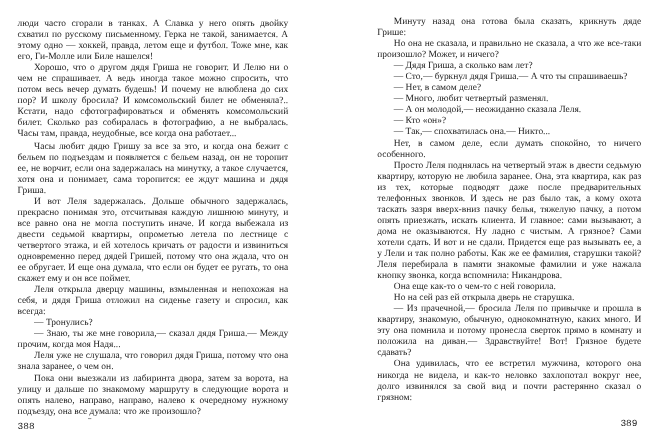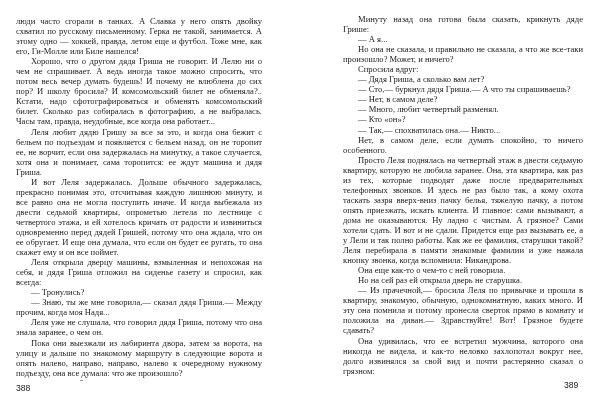--- a/index.html
+++ b/index.html
@@ -9,53 +9,52 @@
     font-family: Liberation Serif, serif;
     font-size: 8.6px; line-height: 10.05px; color: #1a1a1a;
     text-align: justify;
   }
   .page.left { left: 0; width: 300px; padding: 16px 38px 0 16px; }
   .page.right { left: 311px; width: 300px; padding: 14px 28px 0 32px; }
   .page p { margin: 0; text-indent: 15px; text-align: justify; hyphens: auto; }
   .page p.noindent { text-indent: 0; }
   .page p.dlg { text-indent: 15px; }
   .folio {
-    position: absolute; font-family: Liberation Sans, sans-serif;
+    position: absolute; font-family: Liberation Mono, monospace;
     font-size: 8.6px; color: #1a1a1a;
   }
   .folio.left { left: 16px; top: 383px; }
   .folio.right { left: 564px; top: 380px; }
   .speck { position: absolute; left: 80px; top: 380px; width: 3px; height: 1px; background: #999; }
 </style>
 </head>
 <body>
 
 <div class="page left">
   <p class="noindent">люди часто сгорали в танках. А Славка у него опять двойку схватил по русскому письменному. Герка не такой, занимается. А этому одно — хоккей, правда, летом еще и футбол. Тоже мне, как его, Ги-Молле или Биле нашелся!</p>
   <p>Хорошо, что о другом дядя Гриша не говорит. И Лелю ни о чем не спрашивает. А ведь иногда такое можно спросить, что потом весь вечер думать будешь! И почему не влюблена до сих пор? И школу бросила? И комсомольский билет не обменяла?.. Кстати, надо сфотографироваться и обменять комсомольский билет. Сколько раз собиралась в фотографию, а не выбралась. Часы там, правда, неудобные, все когда она работает...</p>
-  <p>Леля любит дядю Гришу за все за это, и когда она бежит с бельем по подъездам и появляется с бельем назад, он не торопит ее, не ворчит, если она задержалась на минутку, а такое случается, хотя она и понимает, сама торопится: ее ждут машина и дядя Гриша.</p>
+  <p>Часы любит дядю Гришу за все за это, и когда она бежит с бельем по подъездам и появляется с бельем назад, он не торопит ее, не ворчит, если она задержалась на минутку, а такое случается, хотя она и понимает, сама торопится: ее ждут машина и дядя Гриша.</p>
   <p>И вот Леля задержалась. Дольше обычного задержалась, прекрасно понимая это, отсчитывая каждую лишнюю минуту, и все равно она не могла поступить иначе. И когда выбежала из двести седьмой квартиры, опрометью летела по лестнице с четвертого этажа, и ей хотелось кричать от радости и извиниться одновременно перед дядей Гришей, потому что она ждала, что он ее обругает. И еще она думала, что если он будет ее ругать, то она скажет ему и он все поймет.</p>
   <p>Леля открыла дверцу машины, взмыленная и непохожая на себя, и дядя Гриша отложил на сиденье газету и спросил, как всегда:</p>
   <p class="dlg">— Тронулись?</p>
   <p class="dlg">— Знаю, ты же мне говорила,— сказал дядя Гриша.— Между прочим, когда моя Надя...</p>
   <p>Леля уже не слушала, что говорил дядя Гриша, потому что она знала заранее, о чем он.</p>
   <p>Пока они выезжали из лабиринта двора, затем за ворота, на улицу и дальше по знакомому маршруту в следующие ворота и опять налево, направо, направо, налево к очередному нужному подъезду, она все думала: что же произошло?</p>
 </div>
 <div class="speck"></div>
 <div class="folio left">388</div>
 
 <div class="page right">
   <p>Минуту назад она готова была сказать, крикнуть дяде Грише:</p>
-  <p class="dlg">— А я...</p>
   <p>Но она не сказала, и правильно не сказала, а что же все-таки произошло? Может, и ничего?</p>
-  <p>Спросила вдруг:</p>
   <p class="dlg">— Дядя Гриша, а сколько вам лет?</p>
   <p class="dlg">— Сто,— буркнул дядя Гриша.— А что ты спрашиваешь?</p>
   <p class="dlg">— Нет, в самом деле?</p>
   <p class="dlg">— Много, любит четвертый разменял.</p>
+  <p class="dlg">— А он молодой,— неожиданно сказала Леля.</p>
   <p class="dlg">— Кто «он»?</p>
   <p class="dlg">— Так,— спохватилась она.— Никто...</p>
   <p>Нет, в самом деле, если думать спокойно, то ничего особенного.</p>
   <p>Просто Леля поднялась на четвертый этаж в двести седьмую квартиру, которую не любила заранее. Она, эта квартира, как раз из тех, которые подводят даже после предварительных телефонных звонков. И здесь не раз было так, а кому охота таскать зазря вверх-вниз пачку белья, тяжелую пачку, а потом опять приезжать, искать клиента. И главное: сами вызывают, а дома не оказываются. Ну ладно с чистым. А грязное? Сами хотели сдать. И вот и не сдали. Придется еще раз вызывать ее, а у Лели и так полно работы. Как же ее фамилия, старушки такой? Леля перебирала в памяти знакомые фамилии и уже нажала кнопку звонка, когда вспомнила: Никандрова.</p>
   <p>Она еще как-то о чем-то с ней говорила.</p>
   <p>Но на сей раз ей открыла дверь не старушка.</p>
   <p class="dlg">— Из прачечной,— бросила Леля по привычке и прошла в квартиру, знакомую, обычную, однокомнатную, каких много. И эту она помнила и потому пронесла сверток прямо в комнату и положила на диван.— Здравствуйте! Вот! Грязное будете сдавать?</p>
   <p>Она удивилась, что ее встретил мужчина, которого она никогда не видела, и как-то неловко захлопотал вокруг нее, долго извинялся за свой вид и почти растерянно сказал о грязном:</p>
 
 </div>

